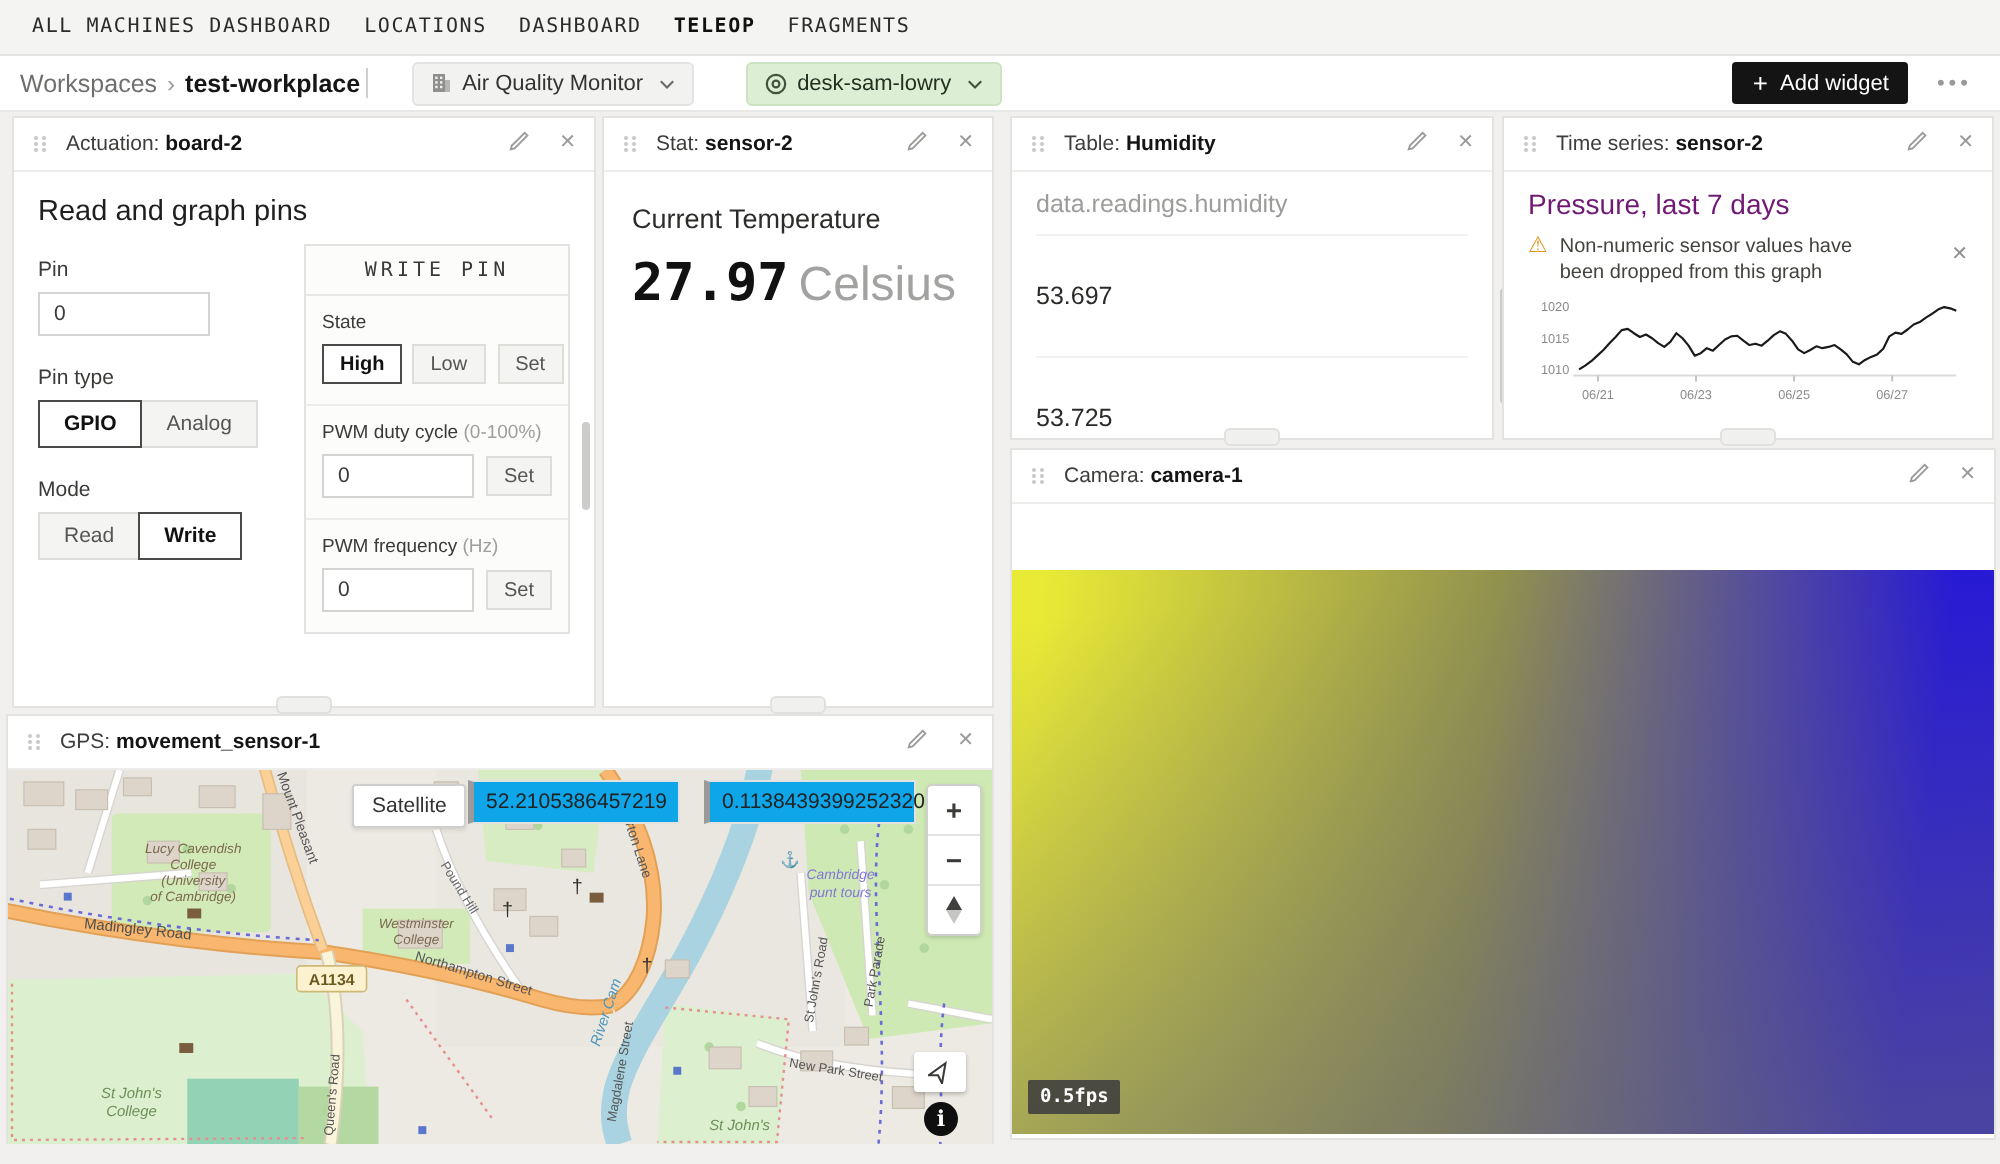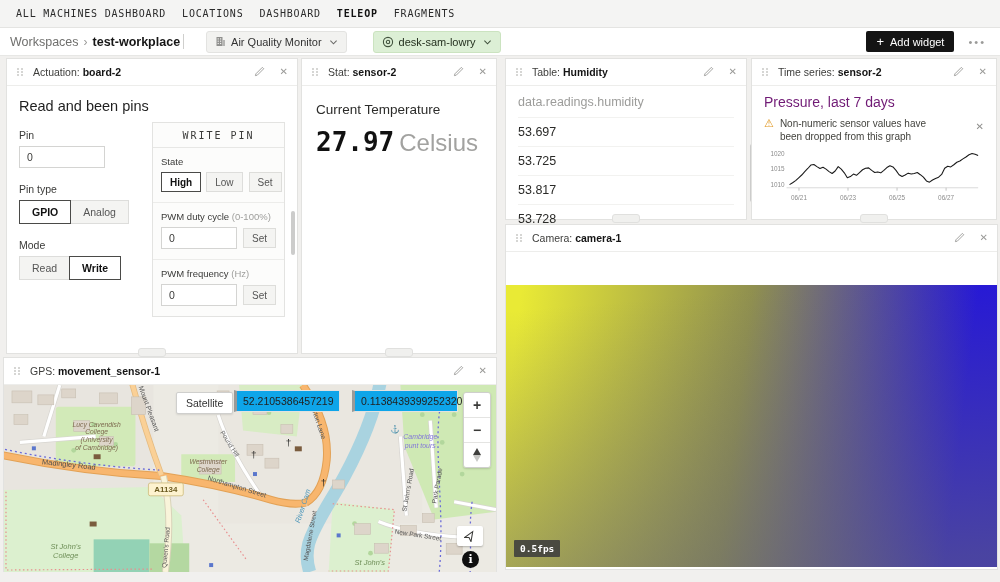--- a/index.html
+++ b/index.html
@@ -66,21 +66,21 @@
   
   #w-stat{left:301px;top:58px;width:196px;height:296px;}
   .stat-body{padding:16px 14px;}
   .stat-label{font-size:13.5px;color:#2c2c2a;margin-bottom:10px;}
   .stat-value{font-family:"DejaVu Sans Mono",monospace;font-weight:bold;font-size:26px;color:#111;}
   .stat-unit{font-size:24px;color:#a2a2a0;margin-left:5px;font-family:"Liberation Sans",sans-serif;}
   
   #w-table{left:505px;top:58px;width:242px;height:162px;}
   .tbl-body{padding:0 12px;position:relative;}
   .tbl-col{font-size:12.5px;color:#9c9c9a;padding:9px 0 8px;}
-  .tbl-row{font-size:12.5px;color:#2a2a28;padding:7px 0;border-top:1px solid #f2f2f0;}
+  .tbl-row{font-size:12.5px;color:#2a2a28;padding:23px 0;border-top:1px solid #f2f2f0;}
   
   #w-timeseries{left:751px;top:58px;width:246px;height:162px;}
   .ts-body{padding:8px 12px 0;}
   .ts-title{font-size:14px;color:#701a75;margin-bottom:7px;}
   .ts-warning{display:flex;gap:6px;align-items:flex-start;}
   .warn-icon{color:#e0961f;font-size:11px;line-height:1.2;}
   .warn-text{font-size:10px;color:#44443f;line-height:1.3;width:160px;}
   .warn-close{margin-left:auto;color:#8f8f8d;font-size:10px;cursor:pointer;padding-top:4px;}
   .ts-chart{display:block;margin-top:1px;}
   .ts-chart text{font-family:"Liberation Sans",sans-serif;}
@@ -184,21 +184,21 @@
     </span>
     <span class="w-title"><span>Actuation:</span> <span class="w-name">board-2</span></span>
     <span class="w-actions">
       <span class="icon-btn"><svg width="11" height="11" viewBox="0 0 12 12">
             <path d="M1.5 10.5 L3.6 10 L10.6 3 L9.1 1.5 L2.1 8.5 Z" fill="none" stroke="#9b9b99" stroke-width="1"></path>
           </svg></span>
       <span class="icon-btn">✕</span>
     </span>
   </div>
   <div class="act-body">
-    <div class="act-heading">Read and been pins</div>
+    <div class="act-heading">Read and graph pins</div>
     <div class="fld-label">Pin</div>
     <div class="txt-input pin-input">0</div>
     <div class="fld-label">Pin type</div>
     <div class="seg">
       <span class="seg-btn selected">GPIO</span>
       <span class="seg-btn">Analog</span>
     </div>
     <div class="fld-label">Mode</div>
     <div class="seg">
       <span class="seg-btn">Read</span>

